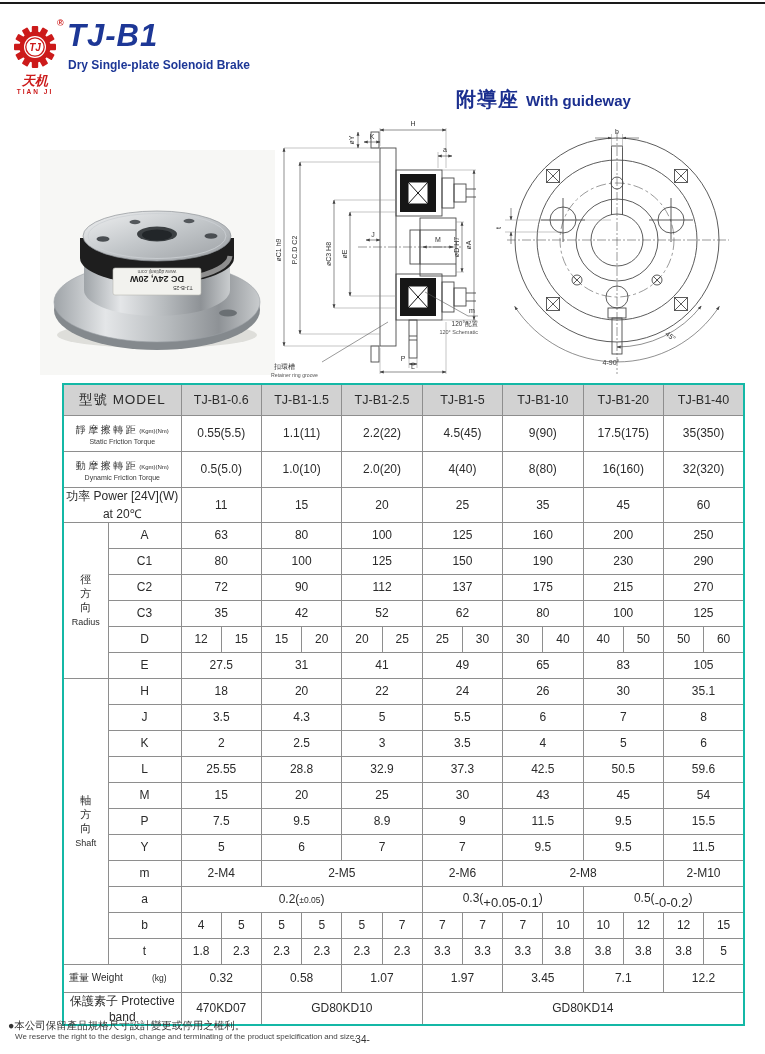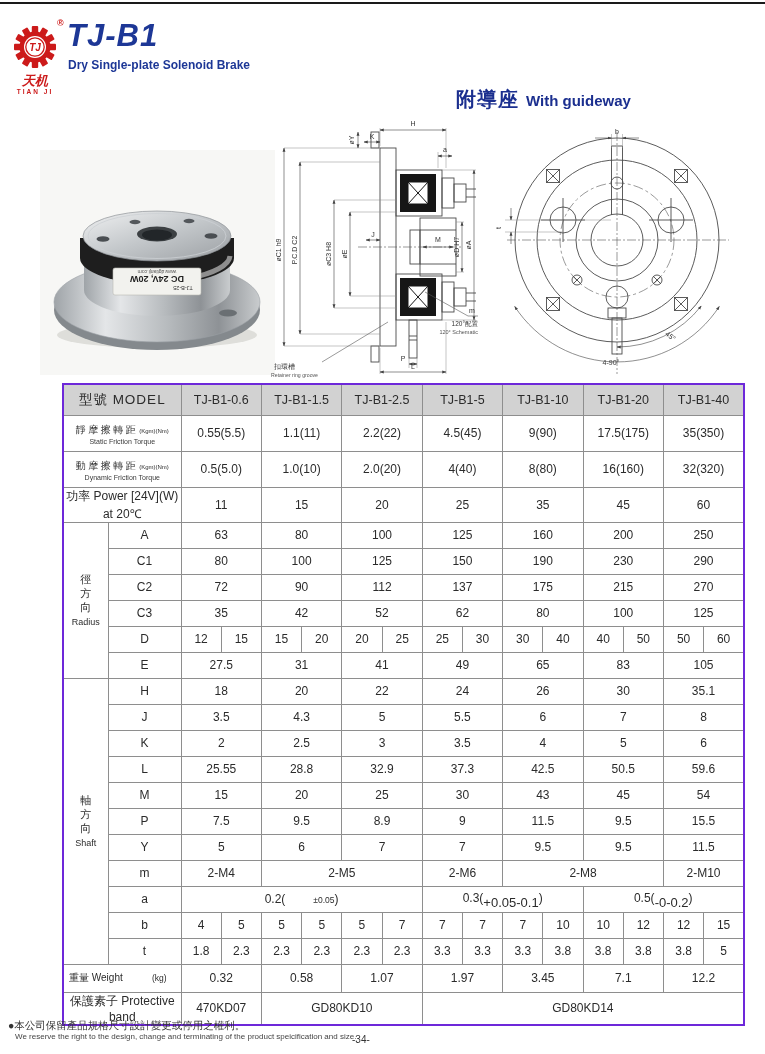--- a/index.html
+++ b/index.html
@@ -22,21 +22,21 @@
   .var-zh{font-size:20px;font-weight:bold;letter-spacing:1px;text-align:center;}
   .var-en{font-size:15px;font-weight:bold;}
 
   
   .fig{position:absolute;}
   .fig svg{display:block;}
   text{font-family:"Liberation Sans",sans-serif;}
 
   
   table.spec{position:absolute;left:62px;top:383px;width:683px;border-collapse:collapse;table-layout:fixed;
-             font-family:"Liberation Sans",sans-serif;color:#2b2b2b;border:2px solid #6d28d9;}
+             font-family:"Liberation Sans",sans-serif;color:#2b2b2b;border:2px solid #14b8a6;}
   table.spec td{border:1px solid #8e8e8e;text-align:center;vertical-align:middle;font-size:12px;padding:0;overflow:hidden;}
   tr.r-head{height:31px;}  tr.r-head td{background:#d2d2d2;font-size:12.5px;}
   tr.r-head td.head-model{font-size:13.5px;letter-spacing:1px;}
   tr.r-torque{height:36px;}
   tr.r-power{height:29px;}
   tr.r-std{height:26px;}
   tr.r-weight{height:28px;}
   tr.r-prot{height:30px;}
   td.lbl{text-align:left;padding:1px 3px 1px 5px;}
   .t-zh{font-size:10px;letter-spacing:2.5px;white-space:nowrap;}
@@ -44,21 +44,21 @@
   .t-en{font-size:7px;color:#3a3a3a;margin-top:1px;letter-spacing:0;}
   td.power-lbl{font-size:8.8px;}
   td.grp{font-size:11px;}
   .grp-zh{width:12px;margin:0 auto;line-height:1.25;word-break:break-all;font-size:11px;}
   .grp-en{font-size:9px;margin-top:2px;}
   td.sub{font-size:12px;}
   td.half{font-size:11.5px;}
   .w-in{display:flex;justify-content:space-between;align-items:baseline;padding:0 14px 0 5px;}
   .w-zh{font-size:10px;} .w-kg{font-size:8.5px;}
   td.prot-lbl{font-size:8.8px;}
-  .tolm{font-size:8.5px;padding-left:28px;}
+  .tolm{font-size:8.5px;}
   .stack{display:inline-flex;flex-direction:row;font-size:13px;line-height:1.15;vertical-align:middle;text-align:left;margin-top:9px;}
 
   
   .fn-zh{position:absolute;left:8px;top:1019px;font-size:10.5px;color:#333;}
   .fn-en{position:absolute;left:15px;top:1032px;font-size:8px;color:#444;}
   .pageno{position:absolute;left:352px;top:1034px;font-size:10px;color:#333;}
 </style>
 </head>
 <body>
 

